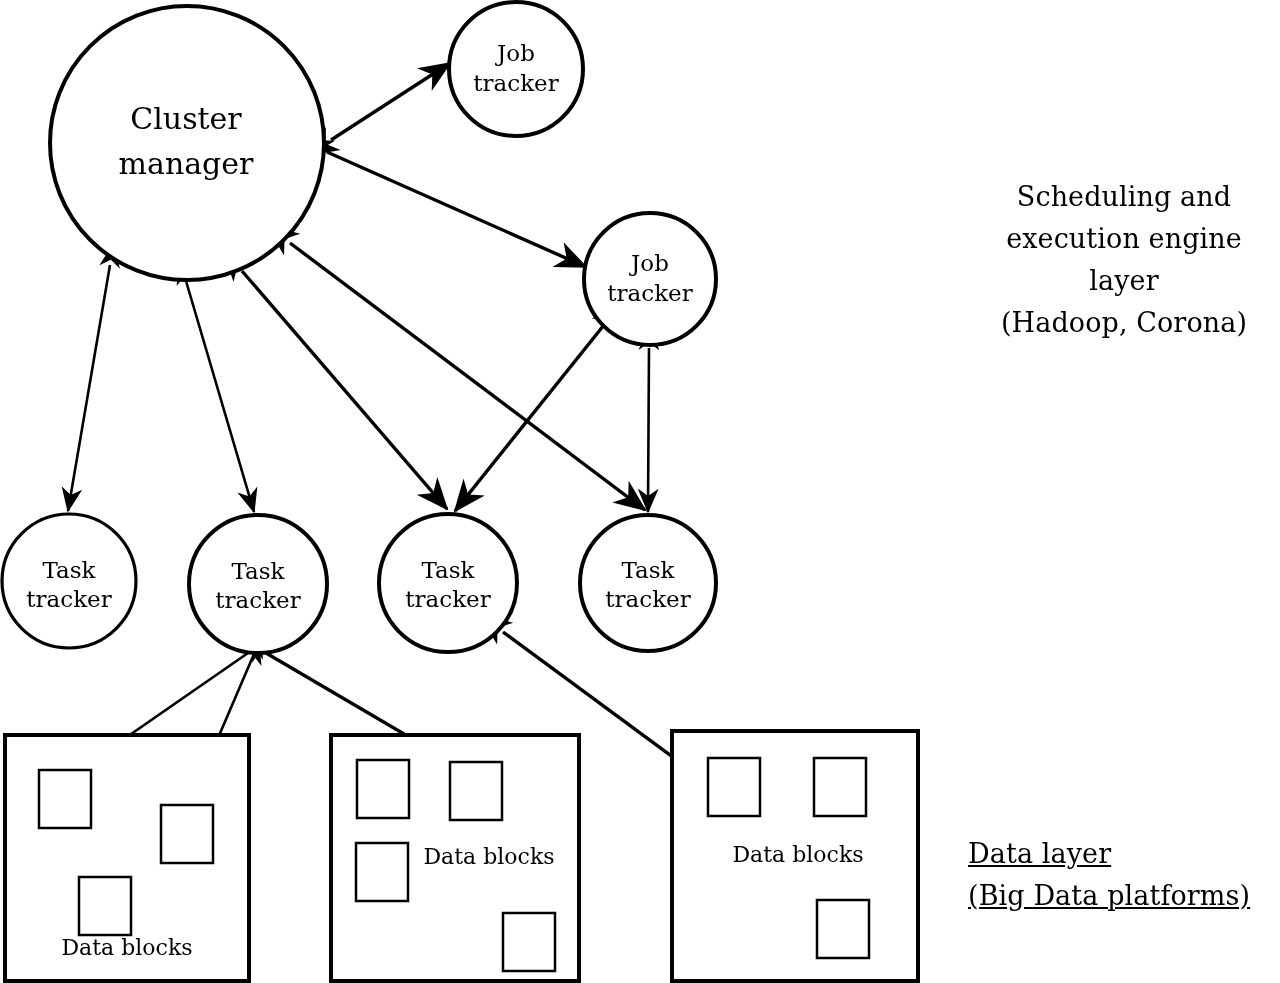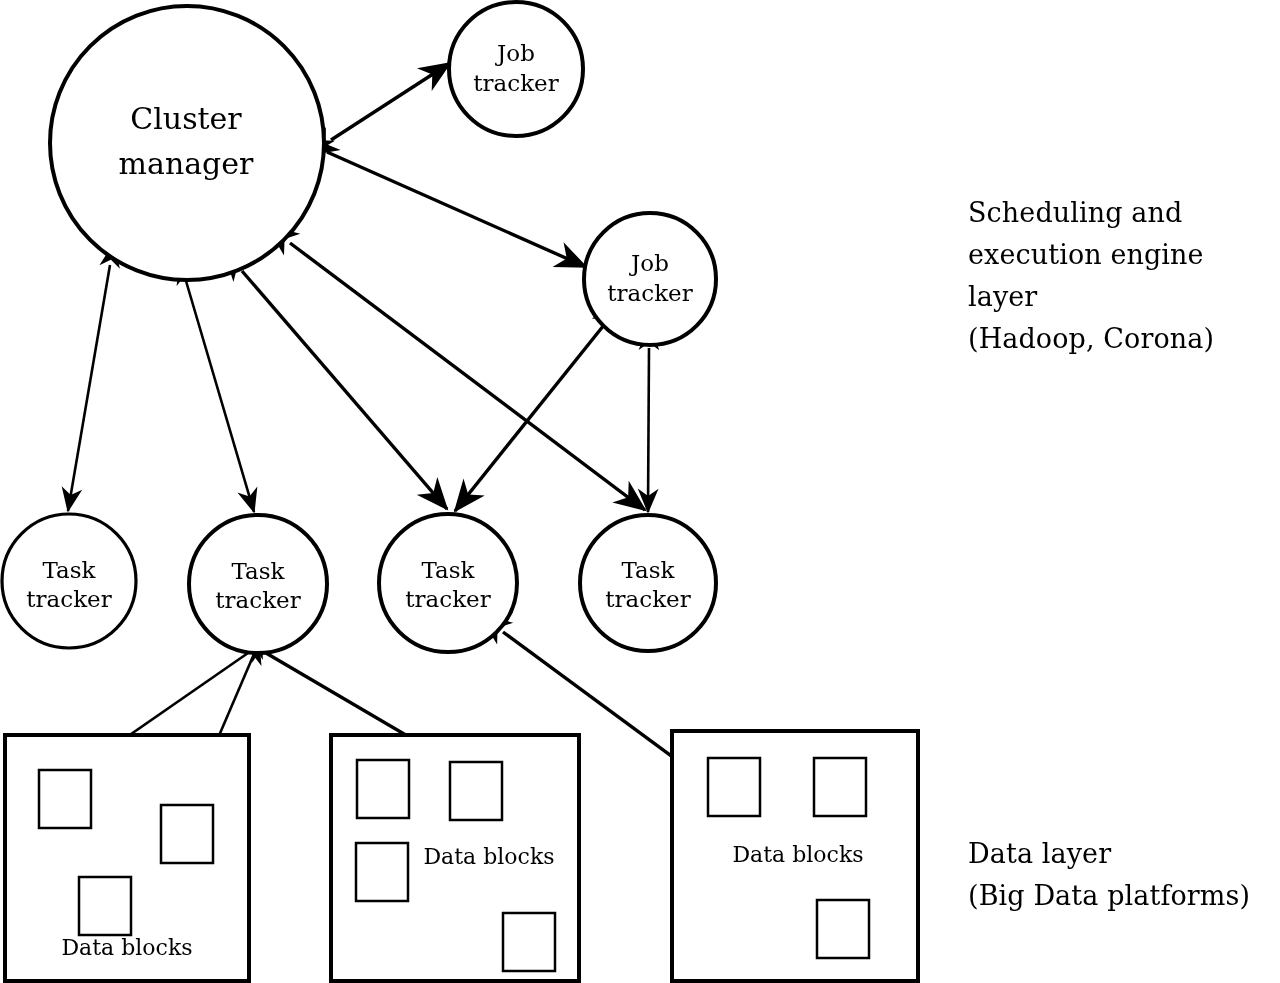--- a/index.html
+++ b/index.html
@@ -52,22 +52,22 @@
   }
   .layer-caption {
     position: absolute;
     font-family: "DejaVu Serif", "Liberation Serif", serif;
     font-size: 27px;
     line-height: 42px;
     color: #000000;
     white-space: pre-line;
     letter-spacing: 0.1px;
   }
-  #caption-scheduling { left: 968px; top: 192px; }
-  #caption-data { left: 968px; top: 833px; }
+  #caption-scheduling { left: 968px; top: 176px; text-align: center; }
+  #caption-data { left: 968px; top: 833px; text-decoration: underline; }
 </style>
 </head>
 <body>
 
 <div id="diagram-root">
 
   <svg id="diagram-svg" viewBox="0 0 1280 983">
     <defs>
       <marker id="ah" markerWidth="11" markerHeight="11" refX="9.4" refY="4.2" orient="auto" markerUnits="strokeWidth">
         <path d="M0.4,0.2 L10,4.2 L0.4,8.2 L3.2,4.2 Z" fill="#000000"></path>

